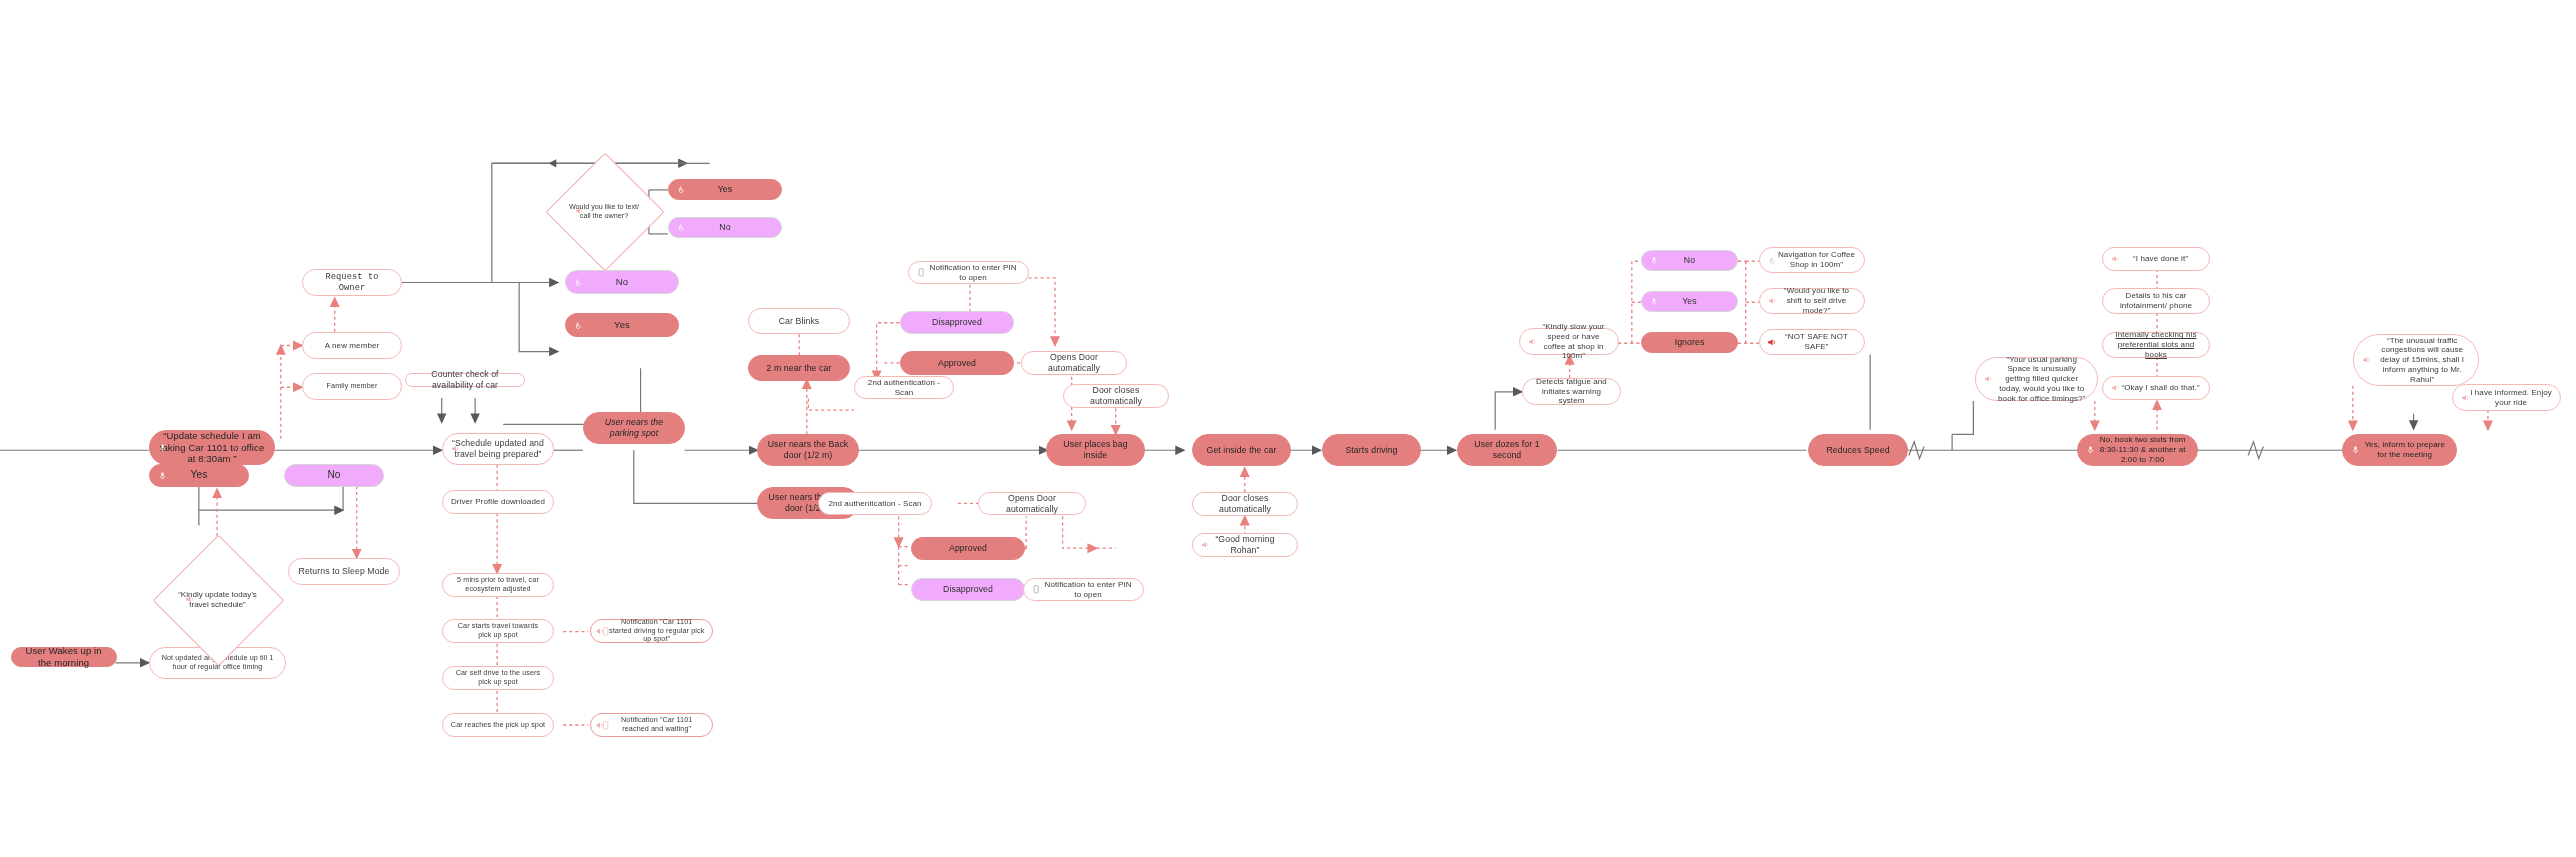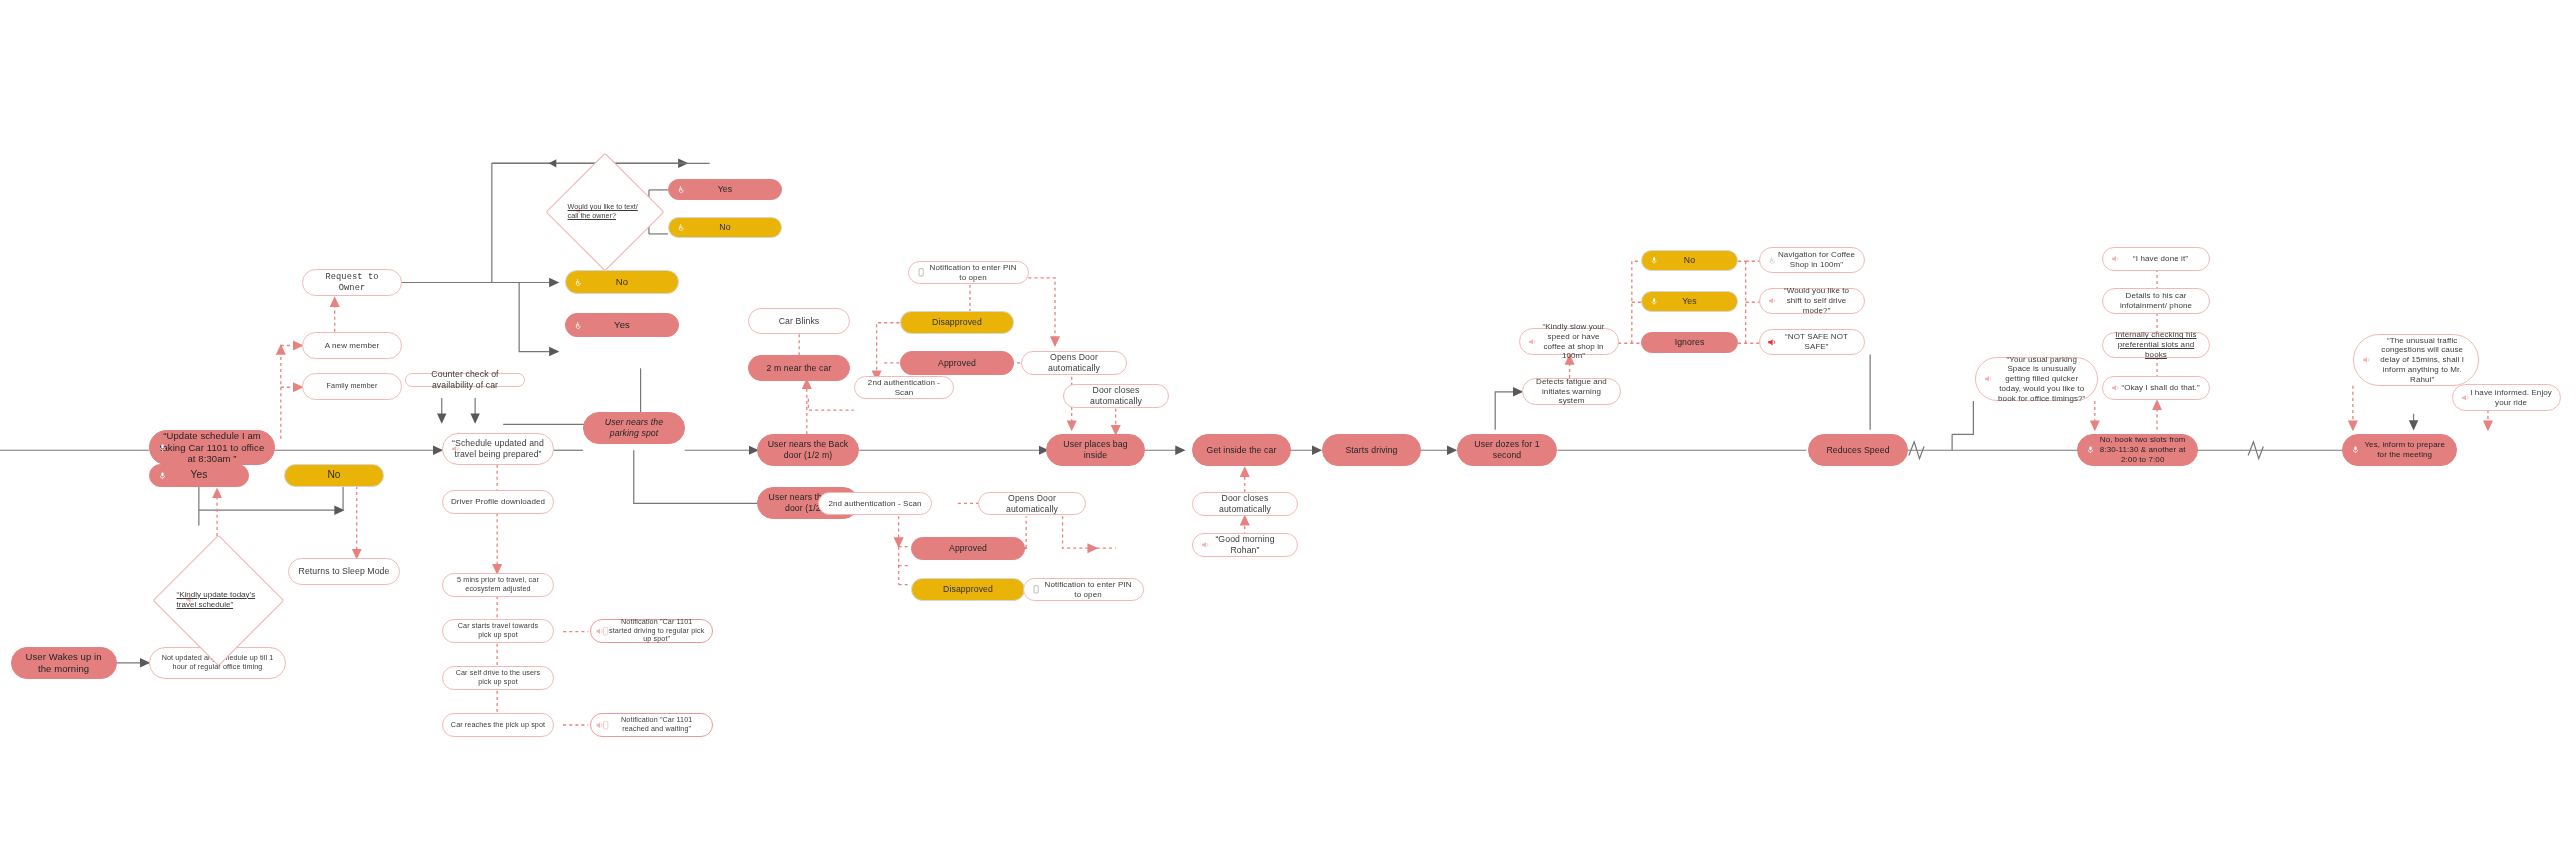--- a/index.html
+++ b/index.html
@@ -7,27 +7,27 @@
   #canvas{position:relative;width:2576px;height:858px;background:#fff;overflow:hidden;}
   svg.wires{position:absolute;left:0;top:0;width:2576px;height:858px;pointer-events:none;}
 
   .node{position:absolute;box-sizing:border-box;display:flex;align-items:center;justify-content:center;
         text-align:center;border-radius:758px;font-size:9.5px;line-height:1.22;color:#3a3a3a;
         padding:3px 7.6px;letter-spacing:0.1px;}
   .node .txt{display:block;}
 
   
   .v-filled{background:#e3807f;border:0.8px solid #e3807f;color:#232323;}
-  .v-grey{background:#eab308;border:0.8px solid #d6d6d6;color:#2f2f2f;}
+  .v-grey{background:#f0abfc;border:0.8px solid #d6d6d6;color:#2f2f2f;}
   .v-outline{background:#ffffff;border:0.8px solid #f2b8b6;color:#3a3a3a;}
   .v-outline-strong{background:#ffffff;border:0.8px solid #eb9a97;color:#3a3a3a;}
 
   
   .diamond{position:absolute;box-sizing:border-box;display:flex;align-items:center;justify-content:center;
-           text-align:left;font-size:8.3px;line-height:1.25;color:#3a3a3a;text-decoration:underline;}
+           text-align:center;font-size:8.3px;line-height:1.25;color:#3a3a3a;}
   .diamond .dshape{position:absolute;left:0;top:0;width:100%;height:100%;
         border:0.8px solid #f0b0ae;background:#fff;transform:rotate(45deg);border-radius:2.3px;}
   .diamond .dtxt{position:relative;z-index:2;padding:0 4.6px;}
 
   
   .ico{position:absolute;left:6.8px;top:50%;transform:translateY(-50%);width:11.4px;height:11.4px;
        display:flex;align-items:center;justify-content:center;}
   .ico svg{display:block;}
 
   .caption{position:absolute;font-size:5.7px;font-style:italic;color:#4b4b4b;letter-spacing:0.2px;}
@@ -225,21 +225,21 @@
       <path d="M2842,440 L2842,412"></path>
 
       <path d="M2842,382 L2842,354"></path>
 
       <path d="M3100,508 L3100,566" marker-end="url(#ah-dash)"></path>
 
       <path d="M3278,540 L3278,566" marker-end="url(#ah-dash)"></path>
     </g>
   </svg>
 
-  <div class="node v-filled t12" style="left:10.6px;top:647px;width:106px;height:32px;">
+  <div class="node v-filled t12" style="left:10.6px;top:647px;width:106px;height:20px;">
     <span class="txt">User Wakes up in the morning</span>
   </div>
 
   <div class="node v-outline t9" style="left:149px;top:647px;width:137px;height:32px;">
     <span class="txt">Not updated any schedule up till 1 hour of regular office timing</span>
   </div>
 
   <div class="diamond t10" style="left:172px;top:554px;width:91px;height:91px;">
     <span class="dshape"></span>
     <span class="ico" style="left:12px;">

